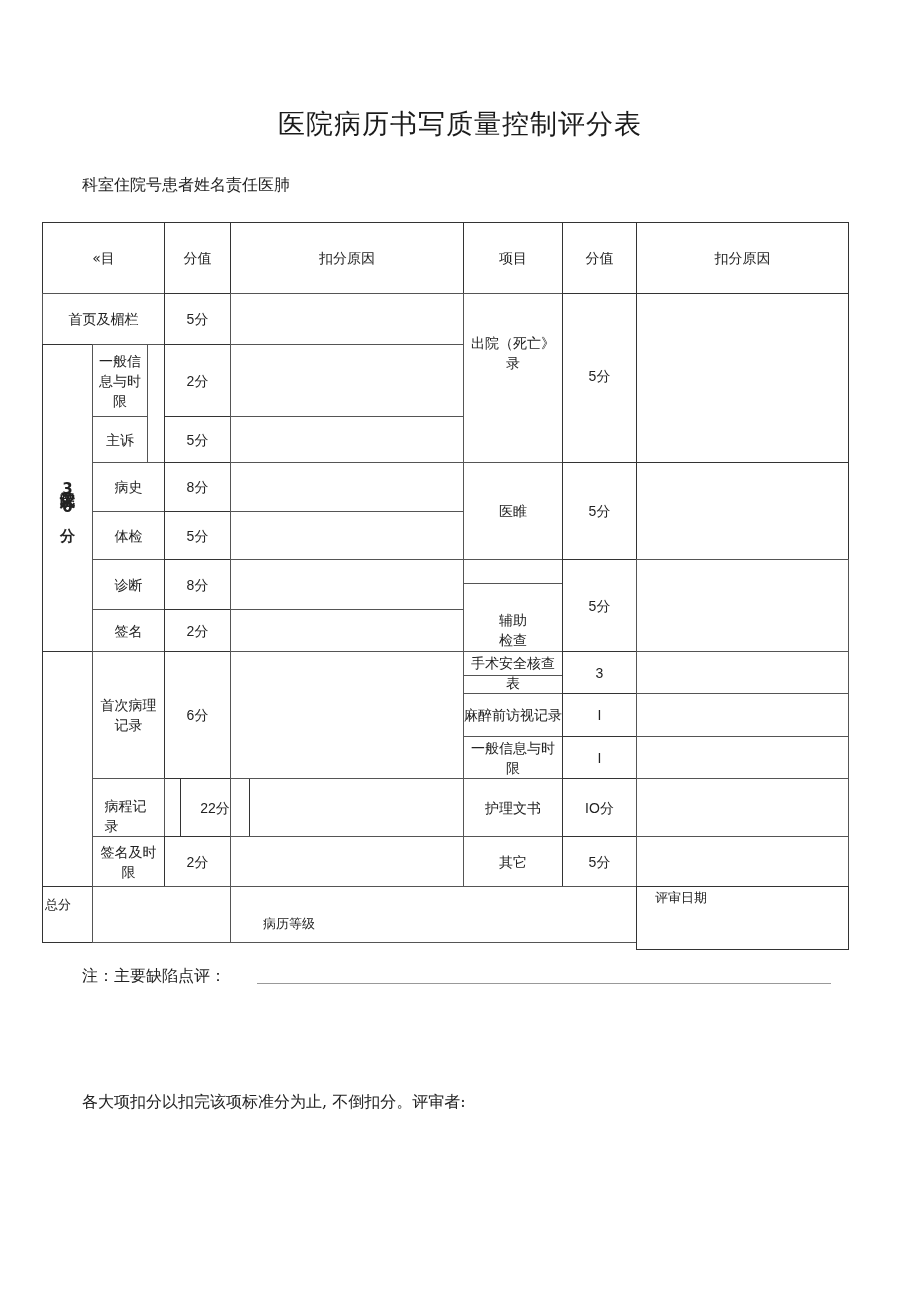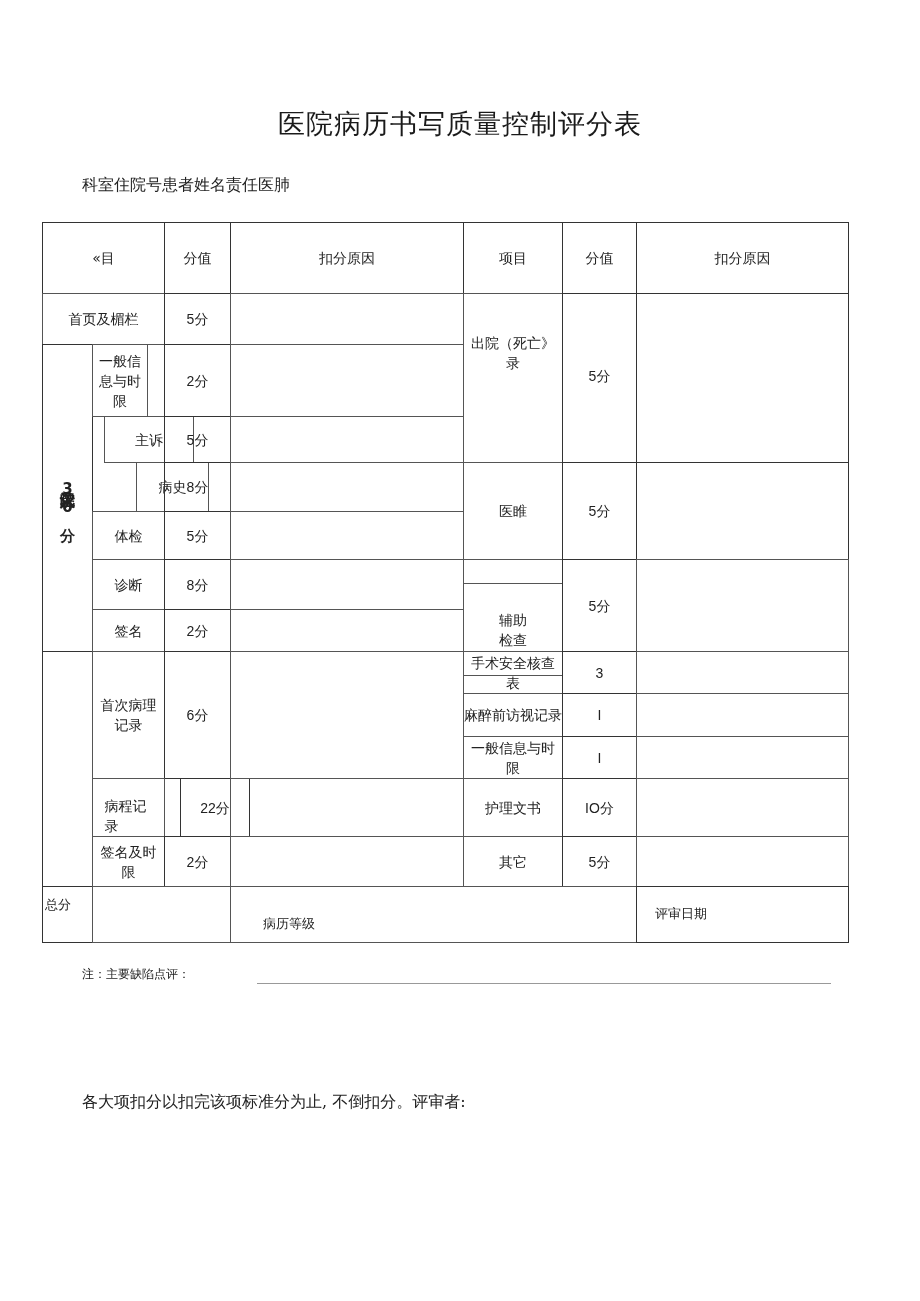--- a/index.html
+++ b/index.html
@@ -9,21 +9,21 @@
            font-family:"DejaVu Serif","Liberation Serif",serif; font-size:27px; color:#1a1a1a; letter-spacing:1px; }
   .meta { position:absolute; left:82px; top:175px; font-family:"DejaVu Serif","Liberation Serif",serif; font-size:16px; color:#222; }
   .tbl { position:absolute; left:0; top:0; }
   .c { position:absolute; box-sizing:border-box; border:1px solid #333;
        display:flex; align-items:center; justify-content:center; text-align:center;
        font-size:14px; line-height:20px; color:#222; background:transparent; }
   .c.dot { border-color:#555; }
   .num { font-family:"Liberation Sans","DejaVu Sans",sans-serif; font-size:14px; }
   .vert { writing-mode:vertical-rl; text-orientation:upright; font-size:15px; font-weight:bold; letter-spacing:0px; }
   .tl { justify-content:flex-start; align-items:flex-start; padding:8px 2px; }
-  .note { position:absolute; left:82px; top:966px; font-family:"DejaVu Serif","Liberation Serif",serif; font-size:12px; }
+  .note { position:absolute; left:82px; top:966px; font-family:"DejaVu Serif","Liberation Serif",serif; font-size:16px; }
   .note-line { position:absolute; left:257px; top:983px; width:574px; border-bottom:1px solid #999; }
   .footer { position:absolute; left:82px; top:1092px; font-family:"DejaVu Serif","Liberation Serif",serif; font-size:16px; }
   .fld { font-size:14px; }
 </style>
 </head>
 <body>
 
 <div class="title">医院病历书写质量控制评分表</div>
 <div class="meta">科室住院号患者姓名责任医肺</div>
 
@@ -43,25 +43,25 @@
   <div class="c" style="left:42px;top:344px;width:51px;height:308px;">
     <span class="vert">入院记录30分</span>
   </div>
 
   <div class="c dot" style="left:92px;top:344px;width:56px;height:73px;">
       <span style="display:block;width:56px;">一般信息与时限</span>
     </div>
   <div class="c num" style="left:164px;top:344px;width:67px;height:73px;">2分</div>
   <div class="c dot" style="left:230px;top:344px;width:234px;height:73px;"></div>
 
-  <div class="c dot" style="left:104px;top:416px;width:90px;height:47px;">主诉</div>
+  <div class="c dot" style="left:92px;top:416px;width:56px;height:47px;">主诉</div>
   <div class="c num" style="left:164px;top:416px;width:67px;height:47px;">5分</div>
   <div class="c dot" style="left:230px;top:416px;width:234px;height:47px;"></div>
 
-  <div class="c dot" style="left:92px;top:462px;width:73px;height:50px;margin-left:44px;">病史</div>
+  <div class="c dot" style="left:92px;top:462px;width:73px;height:50px;">病史</div>
   <div class="c num" style="left:164px;top:462px;width:67px;height:50px;">8分</div>
   <div class="c dot" style="left:230px;top:462px;width:234px;height:50px;"></div>
 
   <div class="c dot" style="left:92px;top:511px;width:73px;height:49px;">体检</div>
   <div class="c num" style="left:164px;top:511px;width:67px;height:49px;">5分</div>
   <div class="c dot" style="left:230px;top:511px;width:234px;height:49px;"></div>
 
   <div class="c dot" style="left:92px;top:559px;width:73px;height:51px;">诊断</div>
   <div class="c num" style="left:164px;top:559px;width:67px;height:51px;">8分</div>
   <div class="c dot" style="left:230px;top:559px;width:234px;height:51px;"></div>
@@ -132,21 +132,21 @@
 
   <div class="c dot" style="left:463px;top:836px;width:100px;height:51px;">其它</div>
   <div class="c num" style="left:562px;top:836px;width:75px;height:51px;">5分</div>
   <div class="c dot" style="left:636px;top:836px;width:213px;height:51px;"></div>
 
   <div class="c tl fld" style="left:42px;top:886px;width:51px;height:57px;font-size:13px;">总分</div>
   <div class="c dot" style="left:92px;top:886px;width:139px;height:57px;"></div>
   <div class="c dot fld" style="left:230px;top:886px;width:407px;height:57px;justify-content:flex-start;padding-left:32px;padding-top:18px;font-size:13px;">
       <span>病历等级</span>
     </div>
-  <div class="c fld" style="left:636px;top:886px;width:213px;height:57px;justify-content:flex-start;align-items:flex-start;padding-left:18px;padding-top:17px;font-size:13px;">
+  <div class="c fld" style="left:636px;top:886px;width:213px;height:64px;justify-content:flex-start;align-items:flex-start;padding-left:18px;padding-top:1px;font-size:13px;">
       <span>评审日期</span>
     </div>
 </div>
 
 <div class="note">注：主要缺陷点评：</div>
 <div class="note-line"></div>
 
 <div class="footer">各大项扣分以扣完该项标准分为止, 不倒扣分。评审者:</div>
 
 </body></html>

